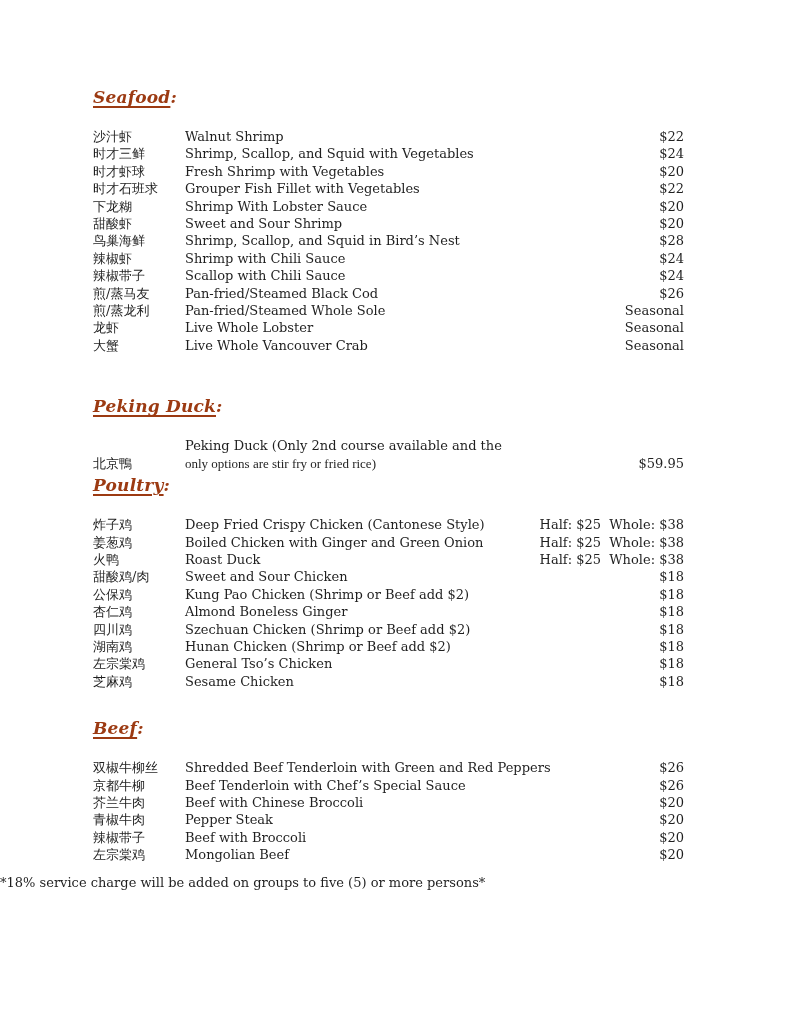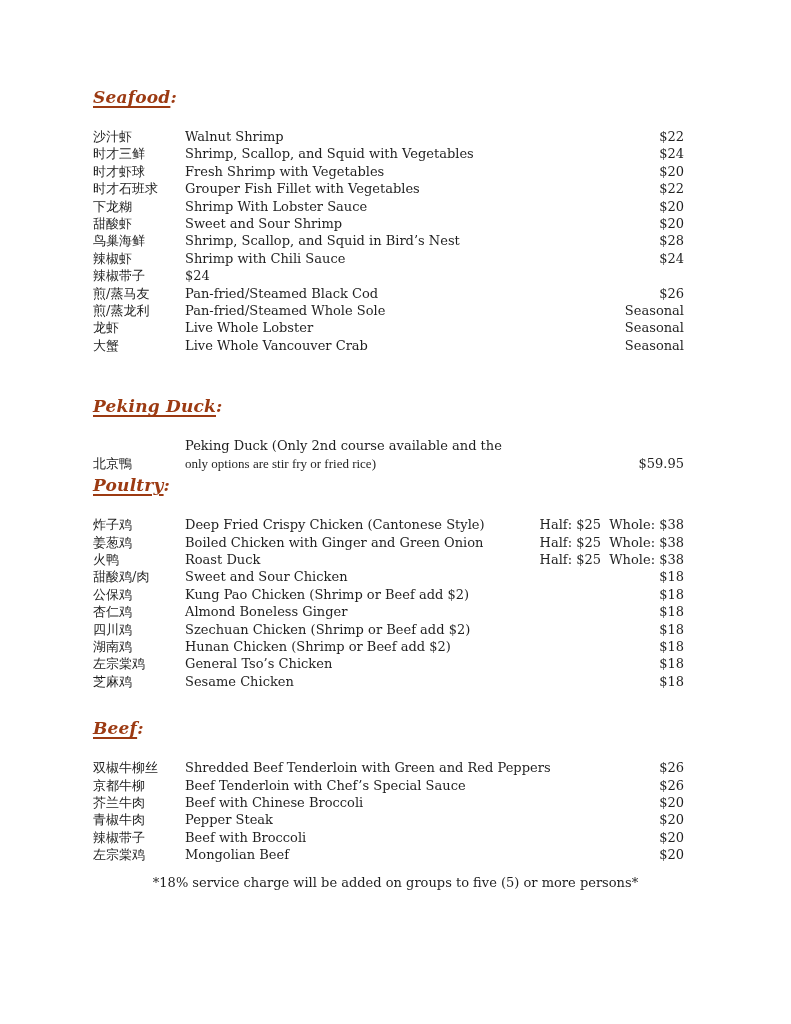--- a/index.html
+++ b/index.html
@@ -56,21 +56,20 @@
     white-space: pre;
   }
   .section-seafood     { margin-bottom: 41px; }
   .section-peking-duck { margin-bottom: 2px; }
   .section-poultry     { margin-bottom: 27px; }
   .section-beef        { margin-bottom: 0; }
   .footer-note {
     margin: 10px 0 16px 0;
     width: 791px;
     margin-left: -93px; 
-    text-align: center;
     line-height: 17.4px;
   }
 </style>
 </head>
 <body>
 
 <main class="page">
   <div id="sections">
   <section class="menu-section section-seafood">
     <h2><span class="heading-title">Seafood</span><span class="heading-colon">:</span></h2>
@@ -118,20 +117,21 @@
   </div>
 
   <div class="row">
     <span class="cn">辣椒虾</span>
     <span class="en"><span class="en-main">Shrimp with Chili Sauce</span></span>
     <span class="price">$24</span>
   </div>
 
   <div class="row">
     <span class="cn">辣椒带子</span>
+    <span class="en"><span class="en-main">Scallop with Chili Sauce</span></span>
     <span class="price">$24</span>
   </div>
 
   <div class="row">
     <span class="cn">煎/蒸马友</span>
     <span class="en"><span class="en-main">Pan-fried/Steamed Black Cod</span></span>
     <span class="price">$26</span>
   </div>
 
   <div class="row">

